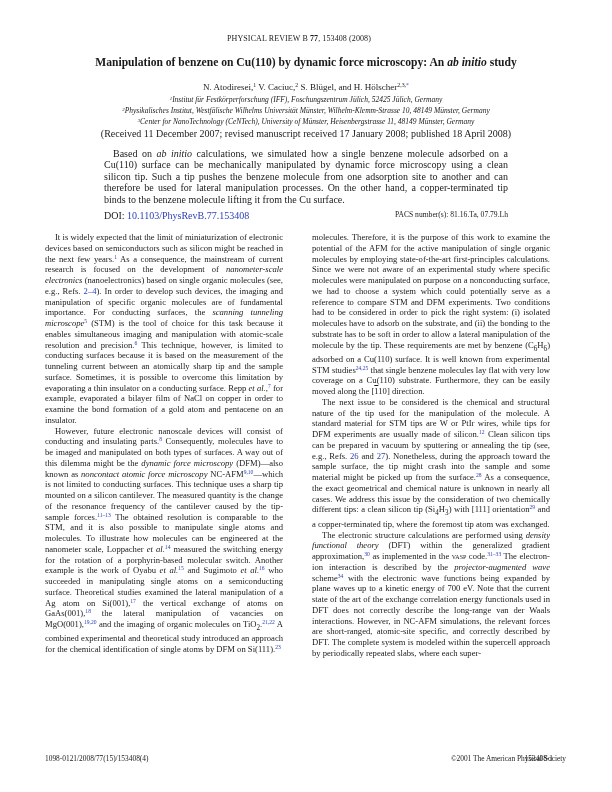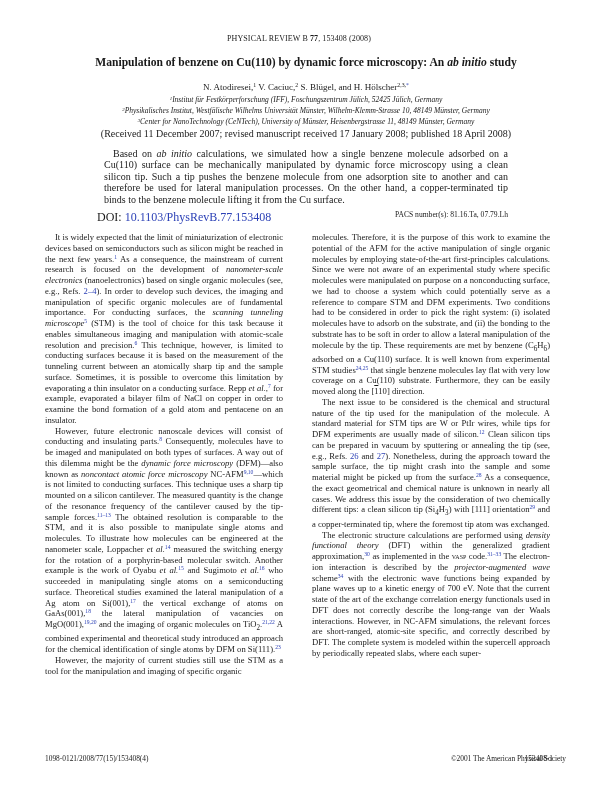--- a/index.html
+++ b/index.html
@@ -10,21 +10,21 @@
   .journal b { font-weight:bold; }
   .title { top:56px; left:0; width:612px; text-align:center; font-size:11.6px; font-weight:bold; }
   .title i { font-style:italic; }
   .authors { top:82px; left:0; width:612px; text-align:center; font-size:9px; }
   .aff { left:0; width:612px; text-align:center; font-size:7.5px; font-style:italic; }
   .aff1 { top:95px; } .aff2 { top:106px; } .aff3 { top:117px; }
   .received { top:128px; left:0; width:612px; text-align:center; font-size:10px; }
   sup { font-size:0.65em; line-height:0; vertical-align:0.5em; }
   .link { color:#2a3fb5; }
   .abstract { top:148px; left:104px; width:404px; font-size:10px; line-height:11.4px; text-align:justify; text-indent:9px; }
-  .doi { top:210px; left:97px; font-size:12px;text-align:center; }
+  .doi { top:210px; left:104px; font-size:10px;text-align:center; }
   .pacs { top:210px; right:104px; font-size:7.6px; text-align:right; }
   .col { top:232px; width:238px; font-size:8.6px; line-height:10.75px; text-align:justify; hyphens:manual; }
   .col p { margin:0; text-indent:10px; }
   .col p.cont { text-indent:0; }
   .col1 { left:45px; }
   .col2 { left:312px; }
   .footer { top:754px; font-size:7.4px; }
   .f1 { left:45px; } .f2 { left:0; width:553px; text-align:right; } .f3 { right:46px; }
   .sc { font-variant:small-caps; }
 </style>
@@ -46,21 +46,20 @@
 <div class="abs received">(Received 11 December 2007; revised manuscript received 17 January 2008; published 18 April 2008)</div>
 
 <div class="abs abstract"><span>Based on </span><i>ab initio</i><span> calculations, we simulated how a single benzene molecule adsorbed on a Cu(110) surface can be mechanically manipulated by dynamic force microscopy using a clean silicon tip. Such a tip pushes the benzene molecule from one adsorption site to another and can therefore be used for lateral manipulation processes. On the other hand, a copper-terminated tip binds to the benzene molecule lifting it from the Cu surface.</span></div>
 
 <div class="abs doi"><span>DOI: </span><a class="link">10.1103/PhysRevB.77.153408</a></div>
 <div class="abs pacs">PACS number(s): 81.16.Ta, 07.79.Lh</div>
 
 <div class="abs col col1">
   <p><span>It is widely expected that the limit of miniaturization of electronic devices based on semiconductors such as silicon might be reached in the next few years.</span><sup class="link">1</sup><span> As a consequence, the mainstream of current research is focused on the development of </span><i>nanometer-scale electronics</i><span> (nanoelectronics) based on single organic molecules (see, e.g., Refs. </span><a class="link">2–4</a><span>). In order to develop such devices, the imaging and manipulation of specific organic molecules are of fundamental importance. For conducting surfaces, the </span><i>scanning tunneling microscope</i><sup class="link">5</sup><span> (STM) is the tool of choice for this task because it enables simultaneous imaging and manipulation with atomic-scale resolution and precision.</span><sup class="link">6</sup><span> This technique, however, is limited to conducting surfaces because it is based on the measurement of the tunneling current between an atomically sharp tip and the sample surface. Sometimes, it is possible to overcome this limitation by evaporating a thin insulator on a conducting surface. Repp </span><i>et al.</i><span>,</span><sup class="link">7</sup><span> for example, evaporated a bilayer film of NaCl on copper in order to examine the bond formation of a gold atom and pentacene on an insulator.</span></p>
   <p><span>However, future electronic nanoscale devices will consist of conducting and insulating parts.</span><sup class="link">8</sup><span> Consequently, molecules have to be imaged and manipulated on both types of surfaces. A way out of this dilemma might be the </span><i>dynamic force microscopy</i><span> (DFM)—also known as </span><i>noncontact atomic force microscopy</i><span> NC-AFM</span><sup class="link">9,10</sup><span>—which is not limited to conducting surfaces. This technique uses a sharp tip mounted on a silicon cantilever. The measured quantity is the change of the resonance frequency of the cantilever caused by the tip-sample forces.</span><sup class="link">11–13</sup><span> The obtained resolution is comparable to the STM, and it is also possible to manipulate single atoms and molecules. To illustrate how molecules can be engineered at the nanometer scale, Loppacher </span><i>et al.</i><sup class="link">14</sup><span> measured the switching energy for the rotation of a porphyrin-based molecular switch. Another example is the work of Oyabu </span><i>et al.</i><sup class="link">15</sup><span> and Sugimoto </span><i>et al.</i><sup class="link">16</sup><span> who succeeded in manipulating single atoms on a semiconducting surface. Theoretical studies examined the lateral manipulation of a Ag atom on Si(001),</span><sup class="link">17</sup><span> the vertical exchange of atoms on GaAs(001),</span><sup class="link">18</sup><span> the lateral manipulation of vacancies on MgO(001),</span><sup class="link">19,20</sup><span> and the imaging of organic molecules on TiO</span><sub>2</sub><span>.</span><sup class="link">21,22</sup><span> A combined experimental and theoretical study introduced an approach for the chemical identification of single atoms by DFM on Si(111).</span><sup class="link">23</sup></p>
-  <p><span>However, the majority of current studies still use the STM as a tool for the manipulation and imaging of specific organic</span></p>
 </div>
 
 <div class="abs col col2">
   <p class="cont"><span>molecules. Therefore, it is the purpose of this work to examine the potential of the AFM for the active manipulation of single organic molecules by employing state-of-the-art first-principles calculations. Since we were not aware of an experimental study where specific molecules were manipulated on purpose on a nonconducting surface, we had to choose a system which could potentially serve as a reference to compare STM and DFM experiments. Two conditions had to be considered in order to pick the right system: (i) isolated molecules have to adsorb on the substrate, and (ii) the bonding to the substrate has to be soft in order to allow a lateral manipulation of the molecule by the tip. These requirements are met by benzene (C</span><sub>6</sub><span>H</span><sub>6</sub><span>) adsorbed on a Cu(110) surface. It is well known from experimental STM studies</span><sup class="link">24,25</sup><span> that single benzene molecules lay flat with very low coverage on a Cu(110) substrate. Furthermore, they can be easily moved along the [</span><span style="text-decoration:overline">1</span><span>10] direction.</span></p>
   <p><span>The next issue to be considered is the chemical and structural nature of the tip used for the manipulation of the molecule. A standard material for STM tips are W or PtIr wires, while tips for DFM experiments are usually made of silicon.</span><sup class="link">12</sup><span> Clean silicon tips can be prepared in vacuum by sputtering or annealing the tip (see, e.g., Refs. </span><a class="link">26</a><span> and </span><a class="link">27</a><span>). Nonetheless, during the approach toward the sample surface, the tip might crash into the sample and some material might be picked up from the surface.</span><sup class="link">28</sup><span> As a consequence, the exact geometrical and chemical nature is unknown in nearly all cases. We address this issue by the consideration of two chemically different tips: a clean silicon tip (Si</span><sub>4</sub><span>H</span><sub>3</sub><span>) with [111] orientation</span><sup class="link">29</sup><span> and a copper-terminated tip, where the foremost tip atom was exchanged.</span></p>
   <p><span>The electronic structure calculations are performed using </span><i>density functional theory</i><span> (DFT) within the generalized gradient approximation,</span><sup class="link">30</sup><span> as implemented in the </span><span class="sc">vasp</span><span> code.</span><sup class="link">31–33</sup><span> The electron-ion interaction is described by the </span><i>projector-augmented wave</i><span> scheme</span><sup class="link">34</sup><span> with the electronic wave functions being expanded by plane waves up to a kinetic energy of 700 eV. Note that the current state of the art of the exchange correlation energy functionals used in DFT does not correctly describe the long-range van der Waals interactions. However, in NC-AFM simulations, the relevant forces are short-ranged, atomic-site specific, and correctly described by DFT. The complete system is modeled within the supercell approach by periodically repeated slabs, where each super-</span></p>
 </div>
 
 <div class="abs footer f1">1098-0121/2008/77(15)/153408(4)</div>
 <div class="abs footer f2">153408-1</div>

